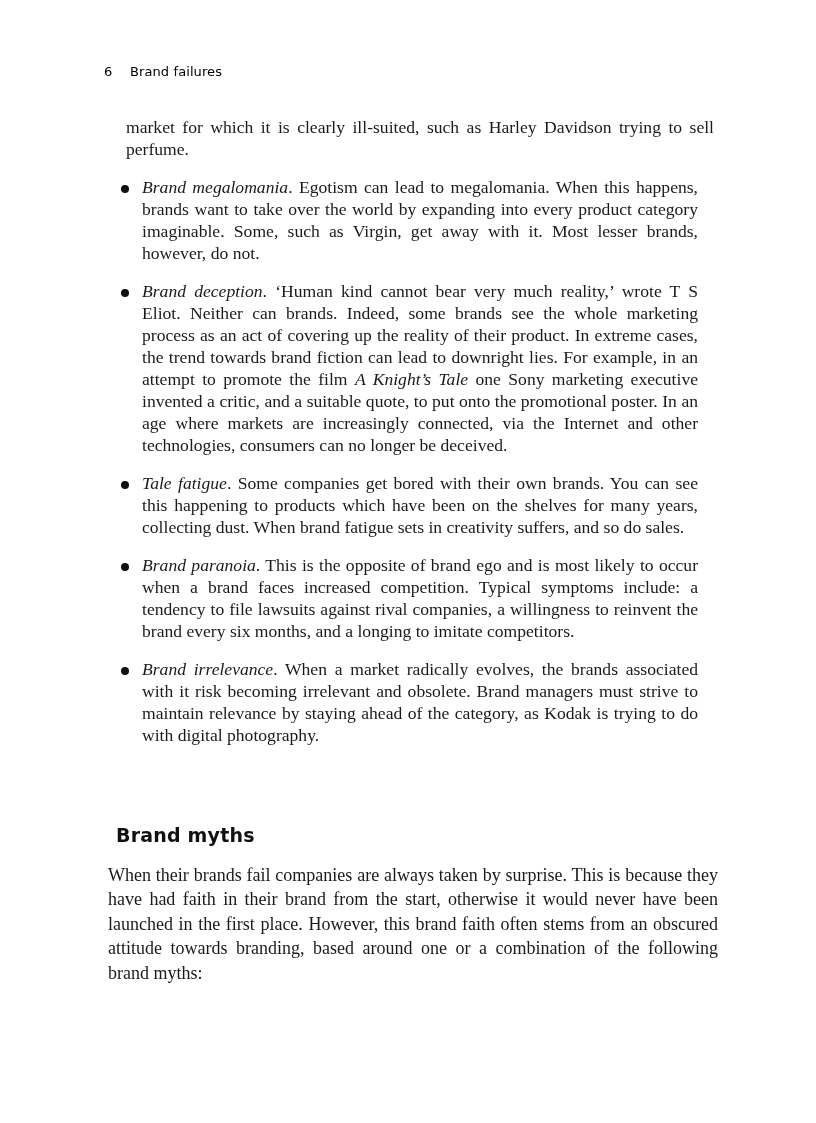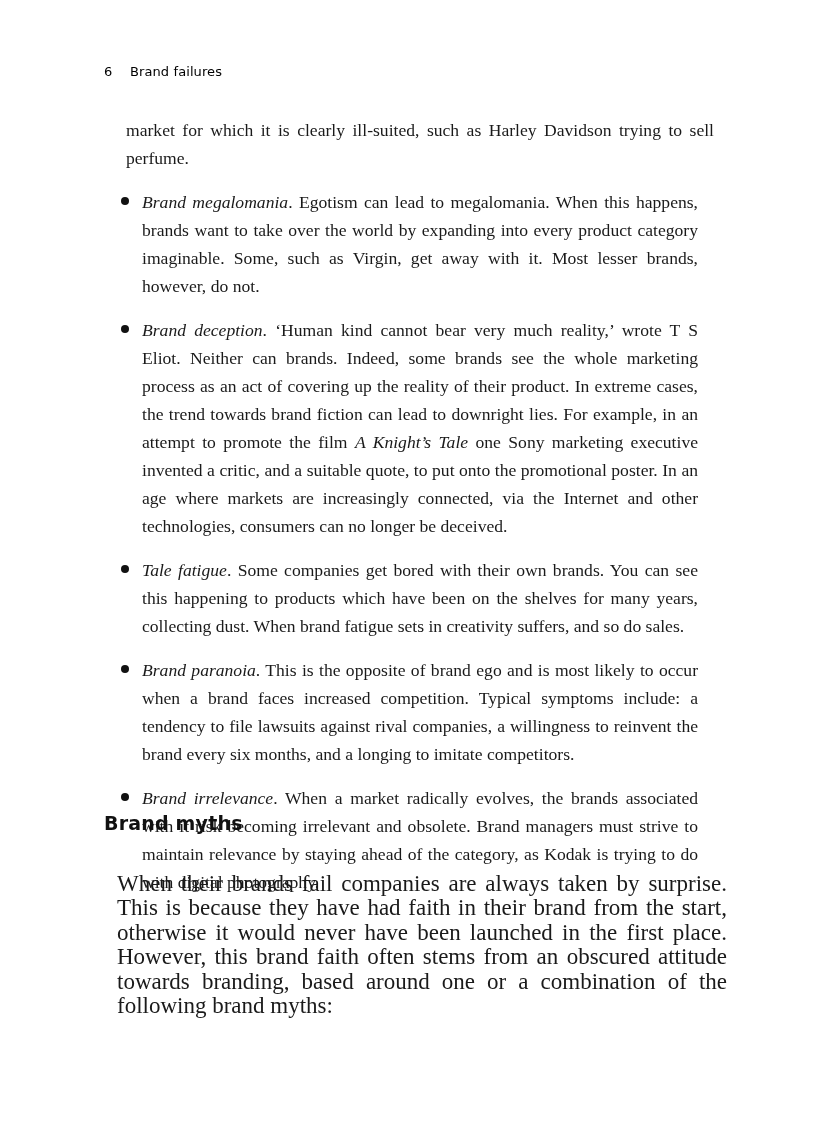--- a/index.html
+++ b/index.html
@@ -27,21 +27,21 @@
       display: inline-block;
       width: 26px;
     }
     .content {
       position: absolute;
       left: 104px;
       top: 116px;
       width: 610px;
       font-family: "Liberation Serif", serif;
       font-size: 17.6px;
-      line-height: 28px;
+      line-height: 22px;
       text-align: justify;
     }
     .cont {
       padding-left: 22px;
       margin: 0;
     }
     ul.bullets {
       list-style: none;
       margin: 0;
       padding: 0;
@@ -60,37 +60,37 @@
       border-radius: 50%;
       background: #111;
     }
     em {
       font-style: italic;
     }
     h2.section-heading {
       font-family: "DejaVu Sans", sans-serif;
       font-weight: bold;
       font-size: 19px;
-      margin: 0;
+      margin: 12px;
       position: absolute;
       left: 104px;
       top: 812px;
       color: #111;
       letter-spacing: 0.2px;
     }
     .body-para {
       position: absolute;
       left: 104px;
       top: 859px;
       width: 610px;
       font-family: "Liberation Serif", serif;
-      font-size: 23px;
+      font-size: 18px;
       line-height: 24.4px;
       text-align: justify;
-      margin: 13px;
+      margin: 4px;
     }
   </style>
 </head>
 <body>
 
 <div class="running-head">
   <span class="folio">6</span><span>Brand failures</span>
 </div>
 
 <div class="content">

